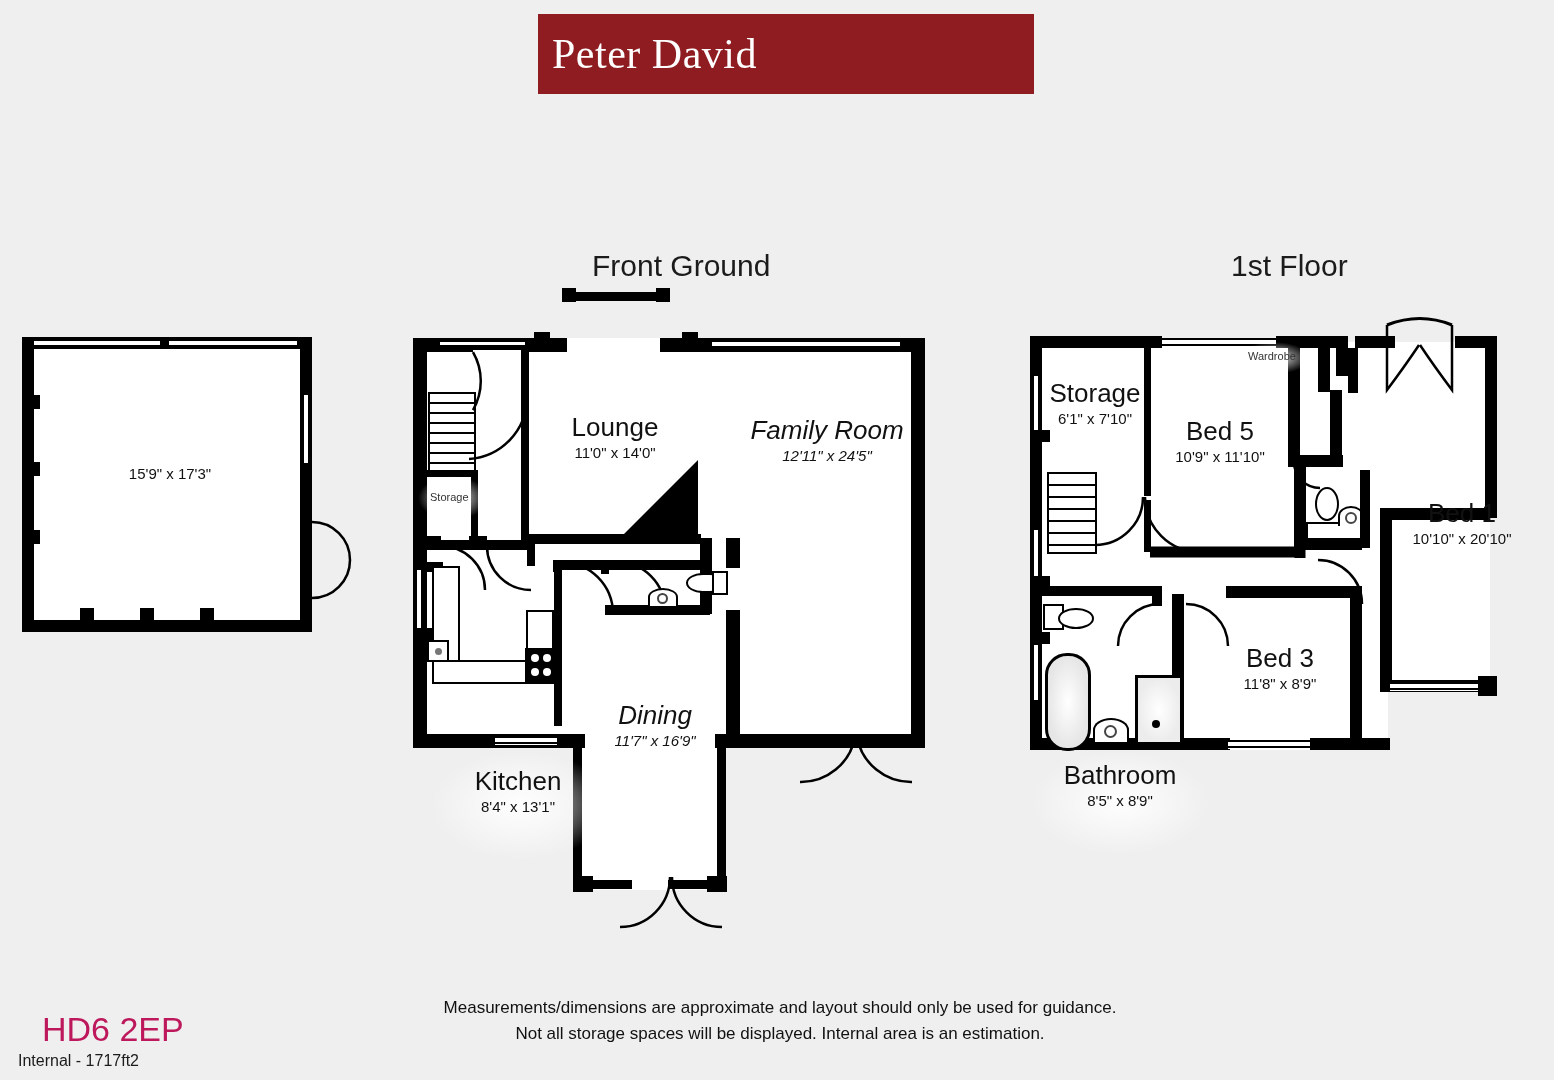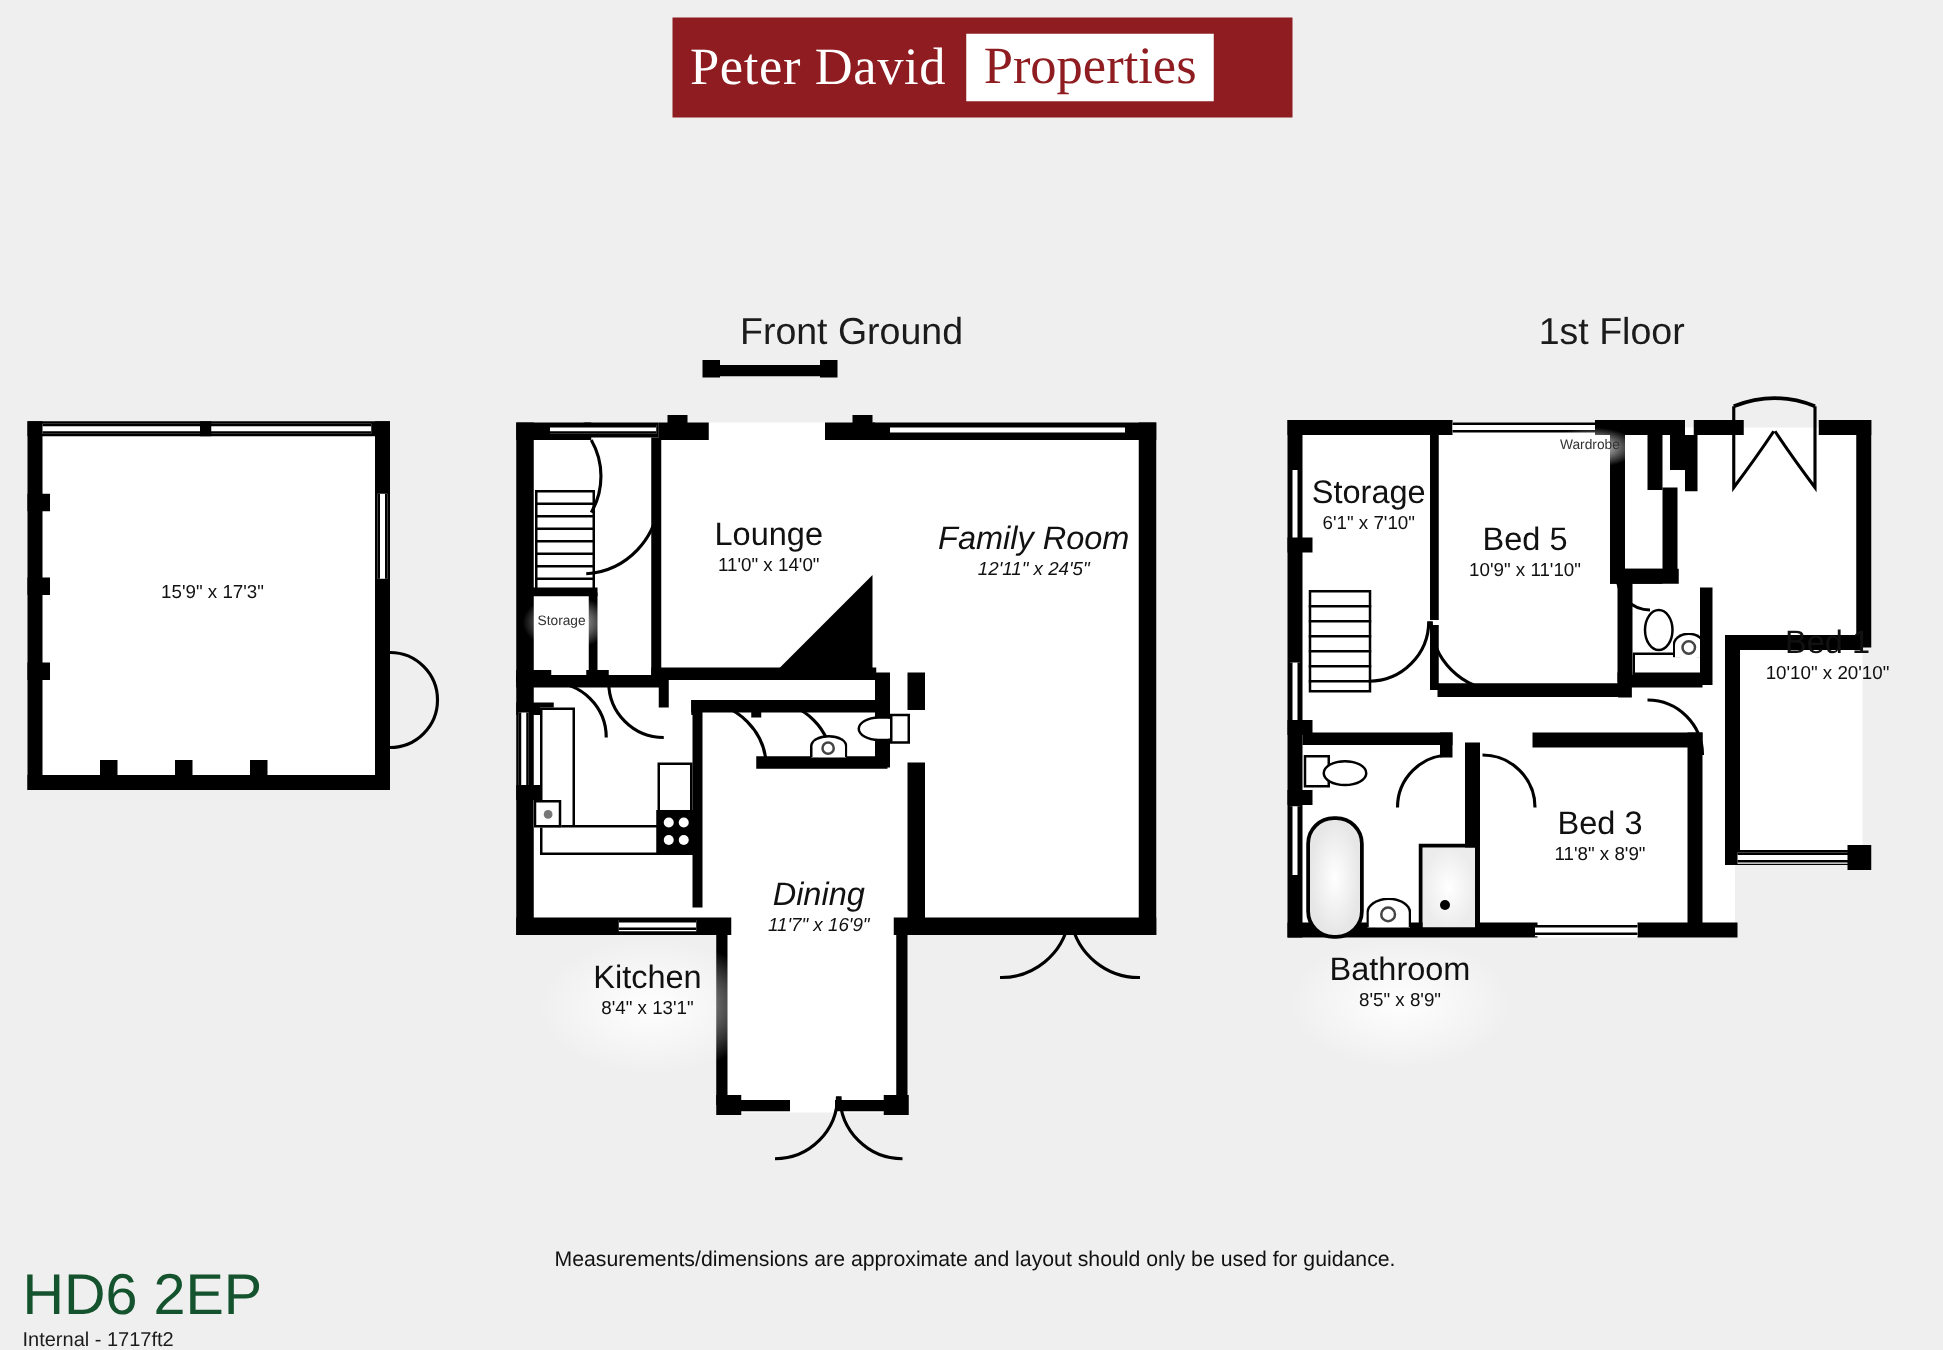--- a/index.html
+++ b/index.html
@@ -58,36 +58,35 @@
   .lbl{position:absolute;white-space:nowrap;text-align:center;color:#111;}
   .lbl .nm{font-size:26px;line-height:1.05;}
   .lbl .dm{font-size:15px;line-height:1.3;margin-top:2px;}
   .lbl-sm{position:absolute;white-space:nowrap;font-size:11px;color:#333;}
 
   
   svg.ovl{position:absolute;left:0;top:0;width:1554px;height:1080px;pointer-events:none;}
 
   
   #footer-left{position:absolute;left:18px;top:1012px;}
-  #footer-left .pc{font-size:46px;line-height:1;color:#14532d;}
+  #footer-left .pc{font-size:34px;line-height:1;color:#be185d;margin-left:24px;}
   #footer-left .ia{font-size:16px;margin-top:6px;color:#1b1b1b;}
   #disclaimer{
     position:absolute;left:380px;top:995px;width:800px;
     text-align:center;font-size:17px;line-height:1.55;color:#111;
   }
   #disclaimer div{white-space:nowrap;}
 </style>
 </head>
 <body>
 
 <div class="stage">
 
   <div id="logo">
     <span class="lg-left">Peter David</span>
-    <span class="lg-right">Properties</span>
   </div>
 
   <div class="plan-title" id="title-ground">Front Ground</div>
   <div class="plan-title" id="title-first">1st Floor</div>
 
   <div>
 
     <div class="room" style="left:30px;top:337px;width:280px;height:295px;"></div>
 
     <div class="wall" style="left:22px;top:337px;width:12px;height:295px;"></div>
@@ -396,15 +395,16 @@
     </div>
   </div>
 
   <div id="footer-left">
     <div class="pc">HD6 2EP</div>
     <div class="ia">Internal - 1717ft2</div>
   </div>
 
   <div id="disclaimer">
     <div>Measurements/dimensions are approximate and layout should only be used for guidance.</div>
+    <div>Not all storage spaces will be displayed. Internal area is an estimation.</div>
   </div>
 
 </div>
 
 </body></html>

